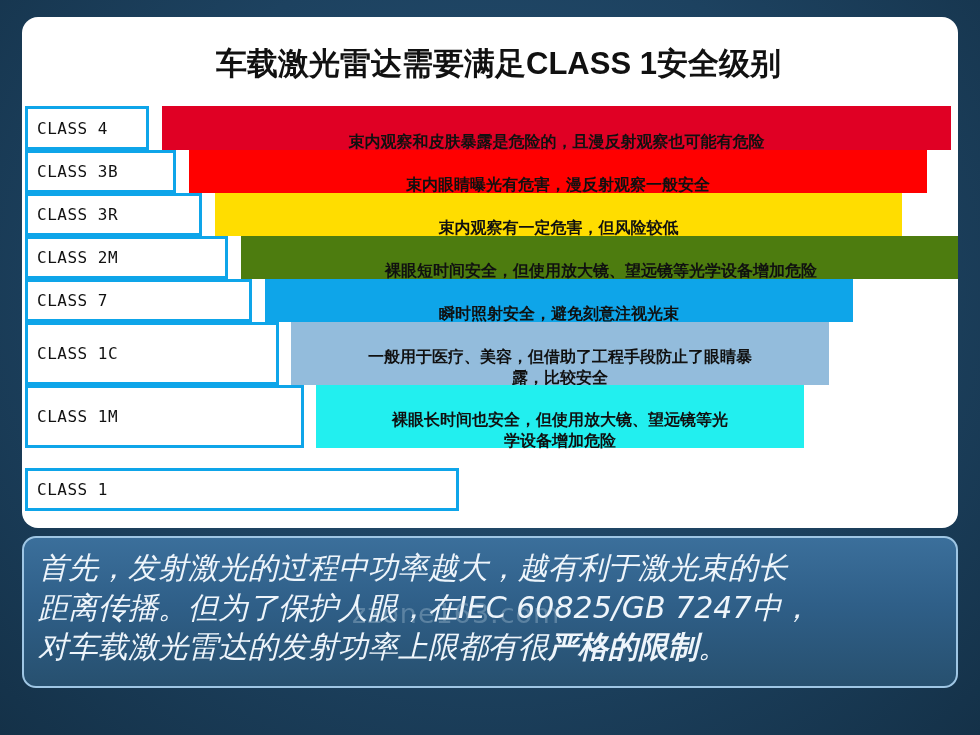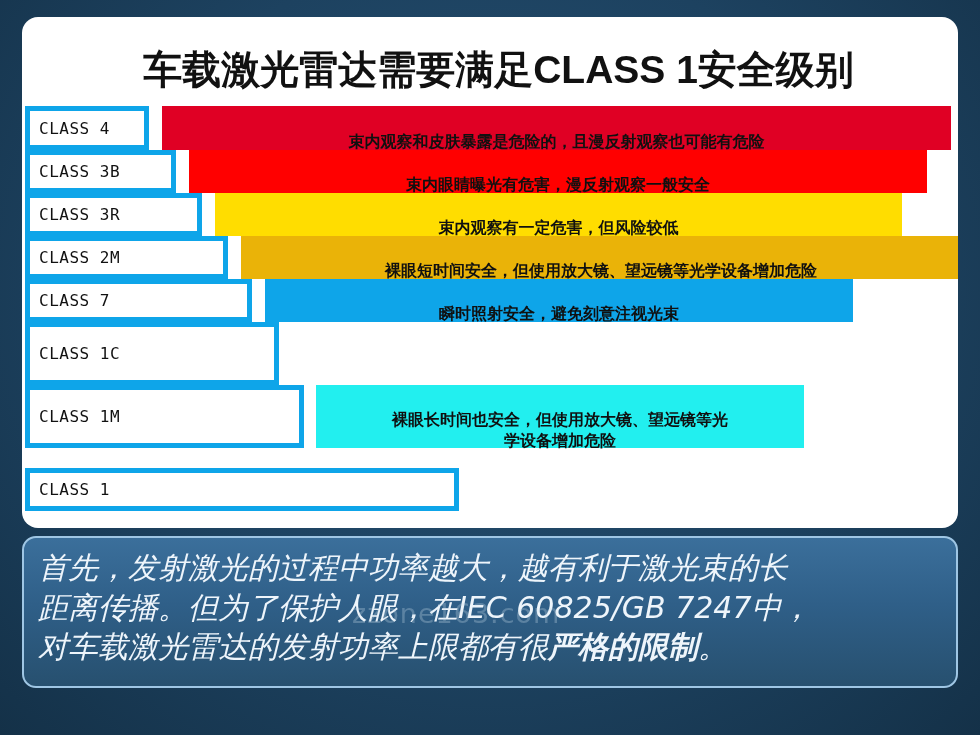--- a/index.html
+++ b/index.html
@@ -34,21 +34,21 @@
     border-radius: 16px;
     overflow: hidden;
   }
 
   .chart-title {
     position: absolute;
     left: 0;
     top: 26px;
     width: 953px;
     text-align: center;
-    font-size: 39px;
+    font-size: 31px;
     font-weight: bold;
     color: #111111;
     letter-spacing: 0px;
     white-space: nowrap;
   }
 
   
   .rows {
     position: absolute;
     left: 3px;
@@ -62,21 +62,21 @@
   }
 
   
   .label-cell {
     position: absolute;
     left: 0;
     top: 0;
     height: 100%;
     box-sizing: border-box;
     background: #ffffff;
-    border: 5px solid #0ea5e9;
+    border: 3px solid #0ea5e9;
     display: flex;
     align-items: center;
     padding-left: 9px;
     z-index: 2;
   }
 
   .label-text {
     font-family: "DejaVu Sans Mono", "Liberation Mono", monospace;
     font-size: 16px;
     color: #111111;
@@ -179,36 +179,40 @@
       </div>
       <div class="row" style="height: 43px;">
         <div class="bar" style="left: 190px; width: 687px; background: rgb(255, 221, 0);">
           <div class="bar-text">束内观察有一定危害，但风险较低</div>
         </div>
         <div class="label-cell" style="width: 177px;">
           <span class="label-text">CLASS 3R</span>
         </div>
       </div>
       <div class="row" style="height: 43px;">
-        <div class="bar" style="left: 216px; width: 720px; background: #eab308;">
+        <div class="bar" style="left: 216px; width: 720px; background: #4d7c0f;">
           <div class="bar-text">裸眼短时间安全，但使用放大镜、望远镜等光学设备增加危险</div>
         </div>
         <div class="label-cell" style="width: 203px;">
           <span class="label-text">CLASS 2M</span>
         </div>
       </div>
       <div class="row" style="height: 43px;">
         <div class="bar" style="left: 240px; width: 588px; background: #0ea5e9;">
           <div class="bar-text">瞬时照射安全，避免刻意注视光束</div>
         </div>
         <div class="label-cell" style="width: 227px;">
           <span class="label-text">CLASS 7</span>
         </div>
       </div>
       <div class="row" style="height: 63px;">
+        <div class="bar" style="left: 266px; width: 538px; background: rgb(147, 188, 220);">
+          <div class="bar-text">一般用于医疗、美容，但借助了工程手段防止了眼睛暴
+露，比较安全</div>
+        </div>
         <div class="label-cell" style="width: 254px;">
           <span class="label-text">CLASS 1C</span>
         </div>
       </div>
       <div class="row" style="height: 63px;">
         <div class="bar" style="left: 291px; width: 488px; background: rgb(34, 239, 239);">
           <div class="bar-text">裸眼长时间也安全，但使用放大镜、望远镜等光
 学设备增加危险</div>
         </div>
         <div class="label-cell" style="width: 279px;">

